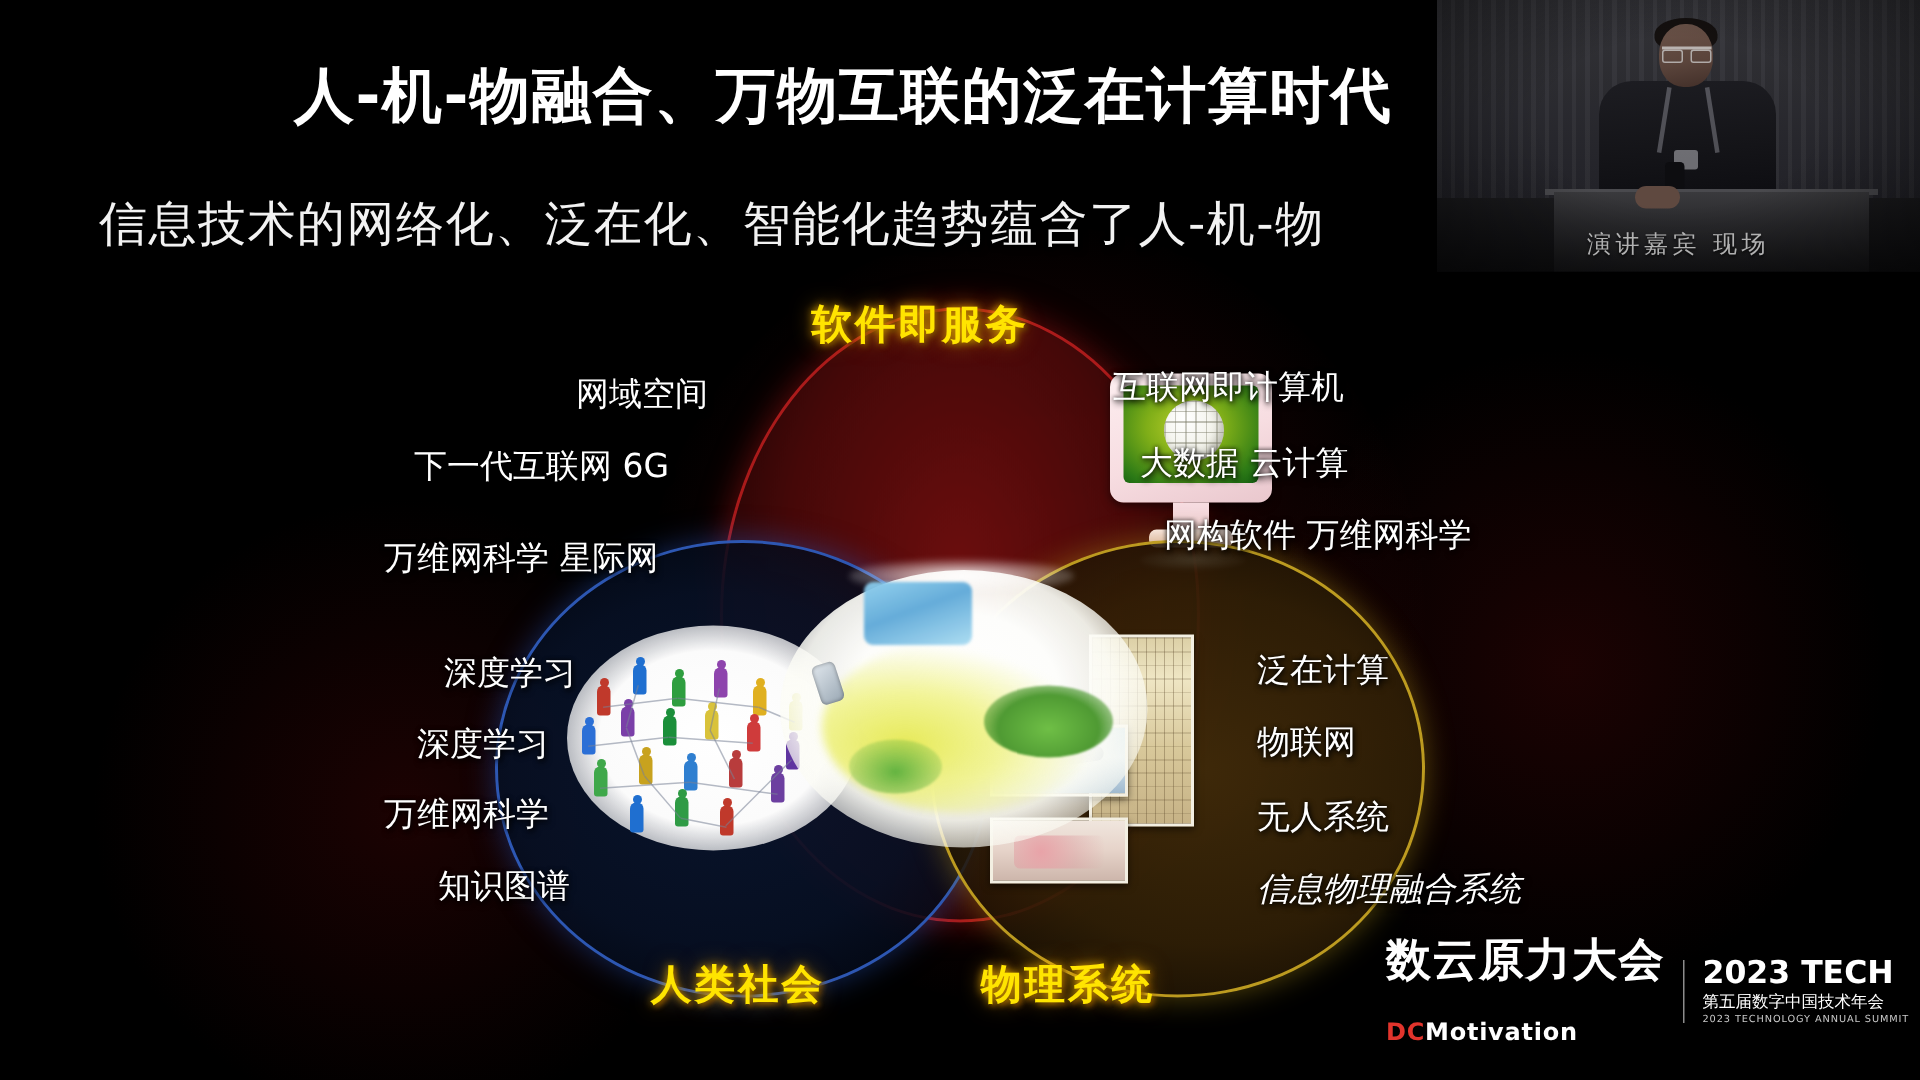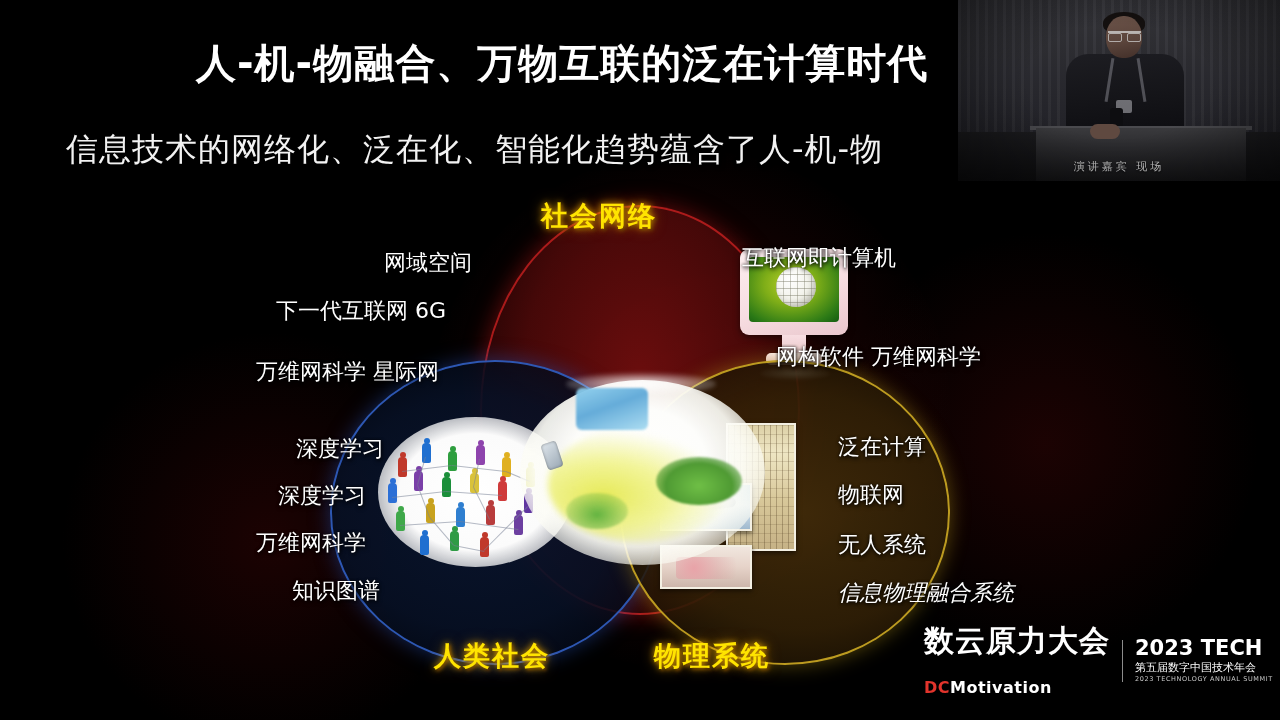--- a/index.html
+++ b/index.html
@@ -257,21 +257,21 @@
   #pip .clicker {
     position:absolute; left:152px; top:108px; width:13px; height:22px; border-radius:3px;
     background:#0d0d10;
   }
   #pip .vignette {
     position:absolute; left:0; top:0; right:0; bottom:0;
     background:radial-gradient(ellipse at 50% 45%, rgba(0,0,0,0) 40%, rgba(0,0,0,.55) 100%);
   }
   #pip .pip-caption {
     position:absolute; left:0; right:0; bottom:7px; text-align:center;
-    font-size:11px; color:#d6d6d6; letter-spacing:3px; opacity:.8;
+    font-size:16px; color:#d6d6d6; letter-spacing:3px; opacity:.8;
     text-shadow:0 1px 2px rgba(0,0,0,.9);
   }
 </style>
 </head>
 <body>
 
 <div id="stage">
 
   <div class="bg-glow g1"></div>
   <div class="bg-glow g2"></div>
@@ -342,29 +342,30 @@
     <div class="fusion"></div>
     <div class="fusion-swirl"></div>
     <div class="fusion-halo"></div>
     <div class="fusion-city"></div>
     <div class="fusion-trees"></div>
     <div class="fusion-trees2"></div>
     <div class="fusion-phone"></div>
 
   </div>
 
-  <div class="venn-label info">社会网络</div>
+  <div class="venn-label info">软件即服务</div>
   <div class="venn-label society">人类社会</div>
   <div class="venn-label physical">物理系统</div>
 
   <div class="kw" style="left:384px; top:248px;">网域空间</div>
   <div class="kw" style="left:276px; top:296px;">下一代互联网  6G</div>
   <div class="kw" style="left:256px; top:357px;">万维网科学  星际网</div>
 
   <div class="kw" style="left:742px; top:243px;">互联网即计算机</div>
+  <div class="kw" style="left:760px; top:294px;">大数据      云计算</div>
   <div class="kw" style="left:776px; top:342px;">网构软件    万维网科学</div>
 
   <div class="kw" style="left:296px; top:434px;">深度学习</div>
   <div class="kw" style="left:278px; top:481px;">深度学习</div>
   <div class="kw" style="left:256px; top:528px;">万维网科学</div>
   <div class="kw" style="left:292px; top:576px;">知识图谱</div>
 
   <div class="kw" style="left:838px; top:432px;">泛在计算</div>
   <div class="kw" style="left:838px; top:480px;">物联网</div>
   <div class="kw" style="left:838px; top:530px;">无人系统</div>

